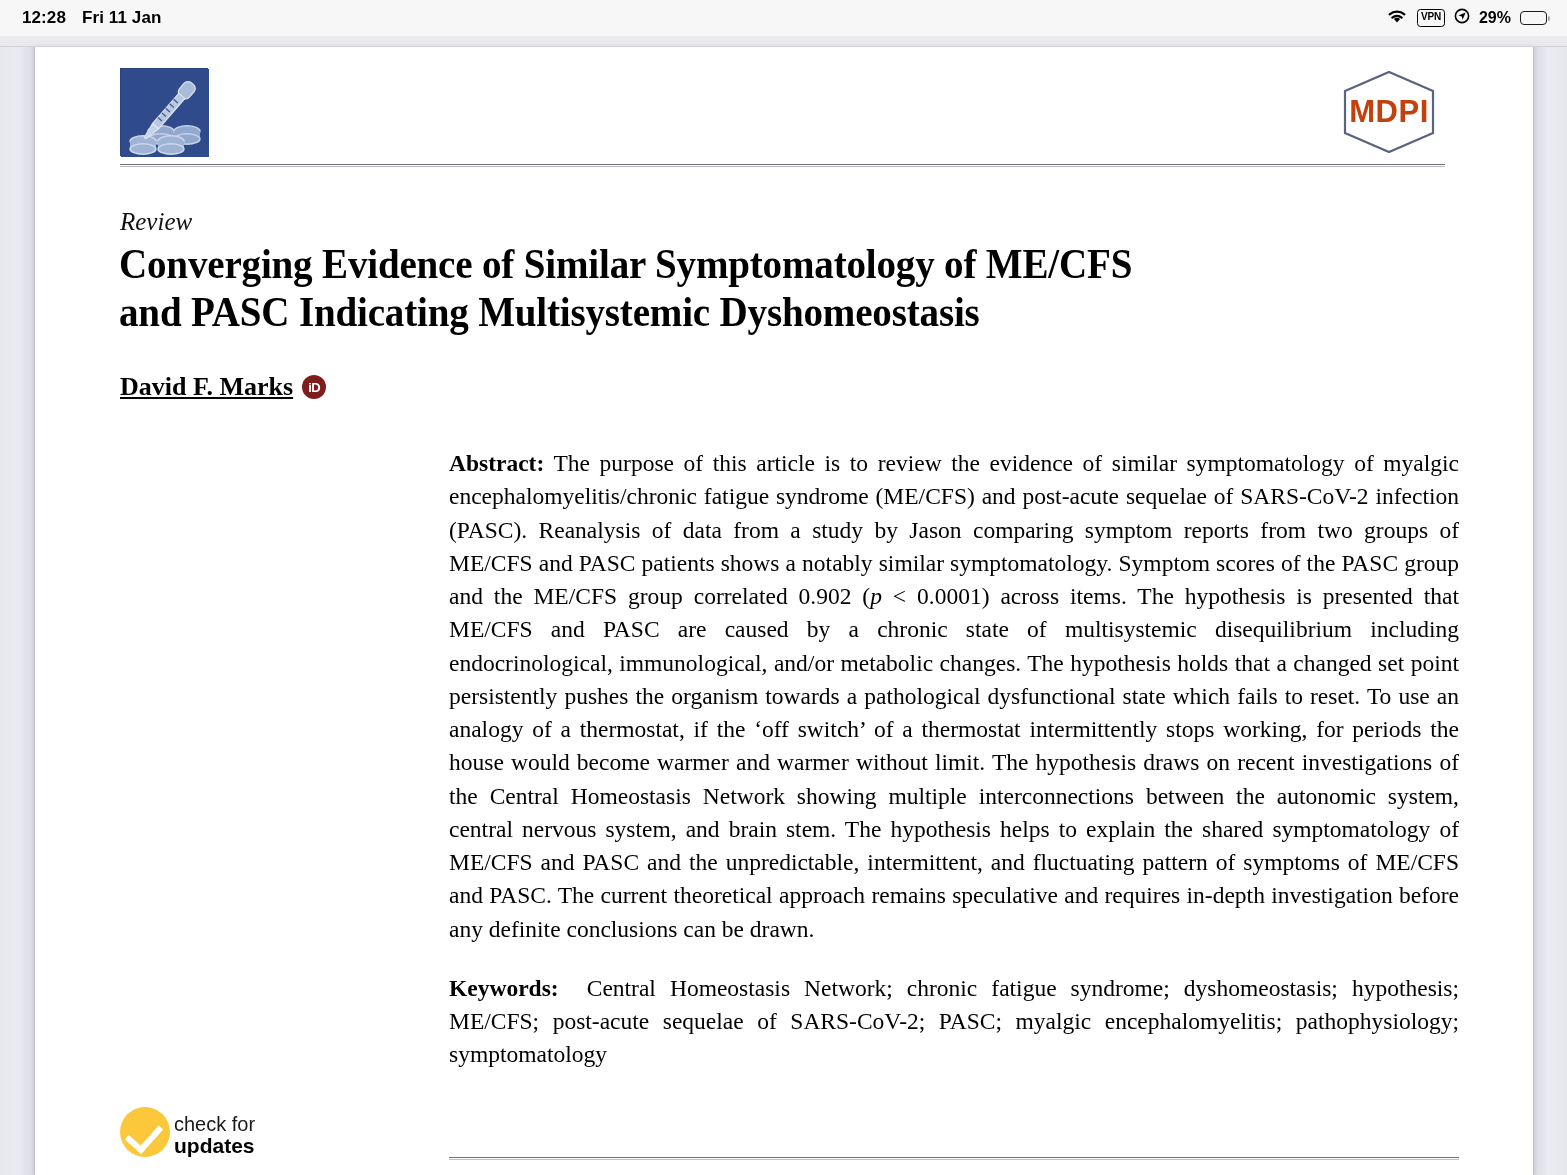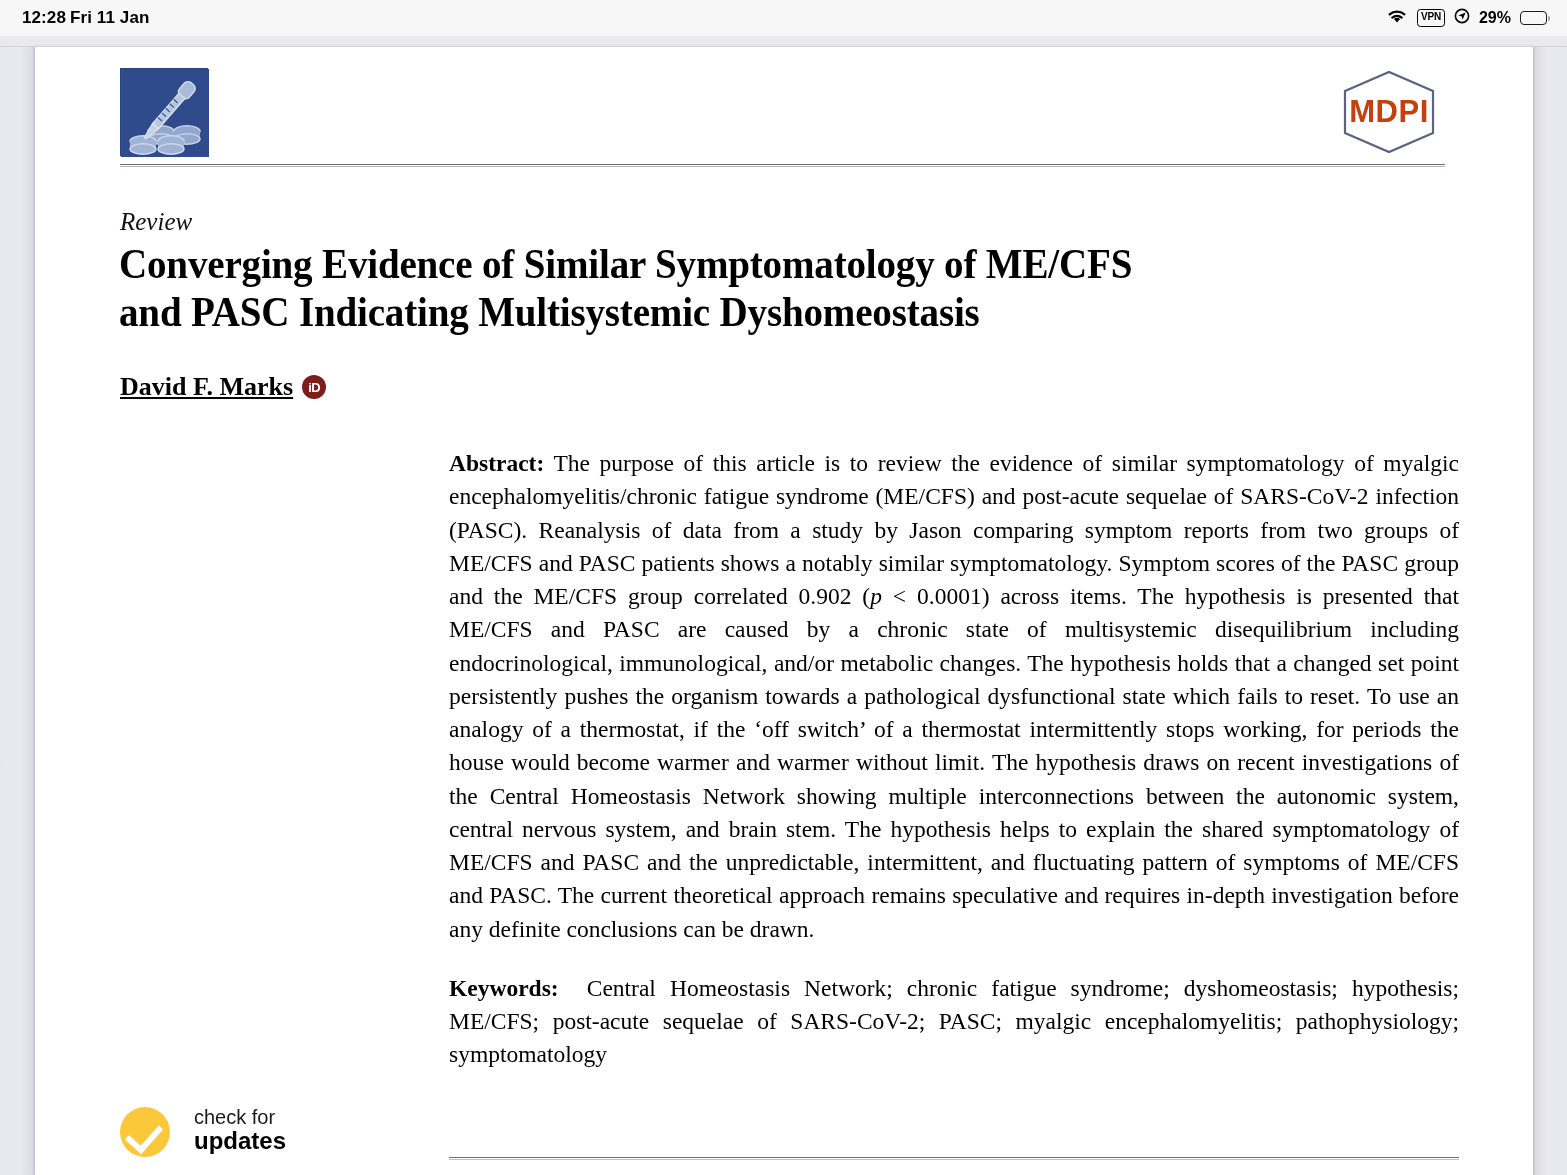--- a/index.html
+++ b/index.html
@@ -13,21 +13,21 @@
 
   
   #statusbar {
     position: absolute; top: 0; left: 0;
     width: 1567px; height: 36px;
     background: #f7f7f7;
     display: flex; align-items: center;
     z-index: 40;
   }
   #status-left {
-    display: flex; align-items: baseline; gap: 4px;
+    display: flex; align-items: baseline; gap: 16px;
     padding-left: 22px;
     font-size: 17px; font-weight: bold; color: #000;
     letter-spacing: 0.1px;
   }
   #status-right {
     position: absolute; right: 20px; top: 0; height: 36px;
     display: flex; align-items: center; gap: 9px;
   }
   .vpn-badge {
     border: 1.7px solid #000; border-radius: 3.5px;
@@ -184,35 +184,35 @@
   #keywords .kwlead { font-weight:bold; }
 
   #bottom-rule {
     position:absolute; left:414px; top:1110px; width:1010px; height:3px;
     border-top:1px solid #6f6f78; border-bottom:1px solid #c0c0c6;
   }
 
   
   #crossmark {
     position:absolute; left:85px; top:1060px;
-    display:flex; align-items:flex-start; gap:24px;
+    display:flex; align-items:flex-end; gap:4px;
   }
   #cm-circle {
     width:50px; height:50px; border-radius:50%; background:#fbc83c;
     position:relative; flex:0 0 auto;
   }
   #cm-circle::after {
     content:''; position:absolute;
     left:13px; top:11px; width:16px; height:27px;
     border-right:6px solid #fff; border-bottom:6px solid #fff;
     transform: rotate(42deg);
   }
   #cm-text { line-height:1.06; font-family:"Liberation Sans", sans-serif; }
   #cm-line1 { font-size:20px; color:#1a1a1a; }
-  #cm-line2 { font-size:24px; font-weight:bold; color:#000; }
+  #cm-line2 { font-size:21px; font-weight:bold; color:#000; }
 </style>
 </head>
 <body>
 
 <div id="gutter-left"></div>
 <div id="gutter-right"></div>
 
 <div id="page">
 
   <div id="journal-header">

